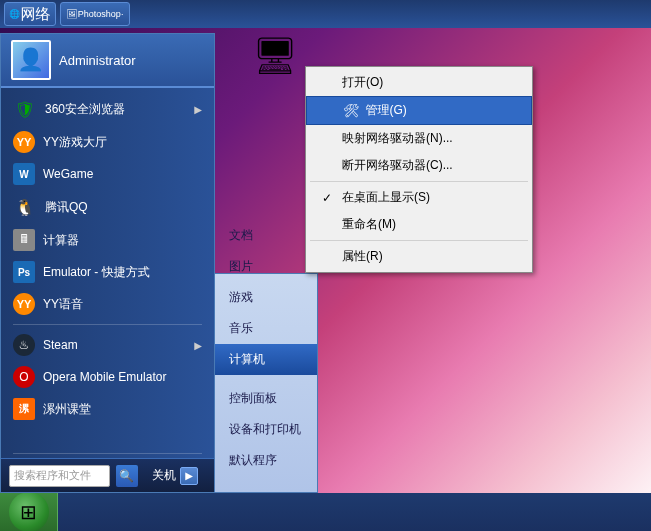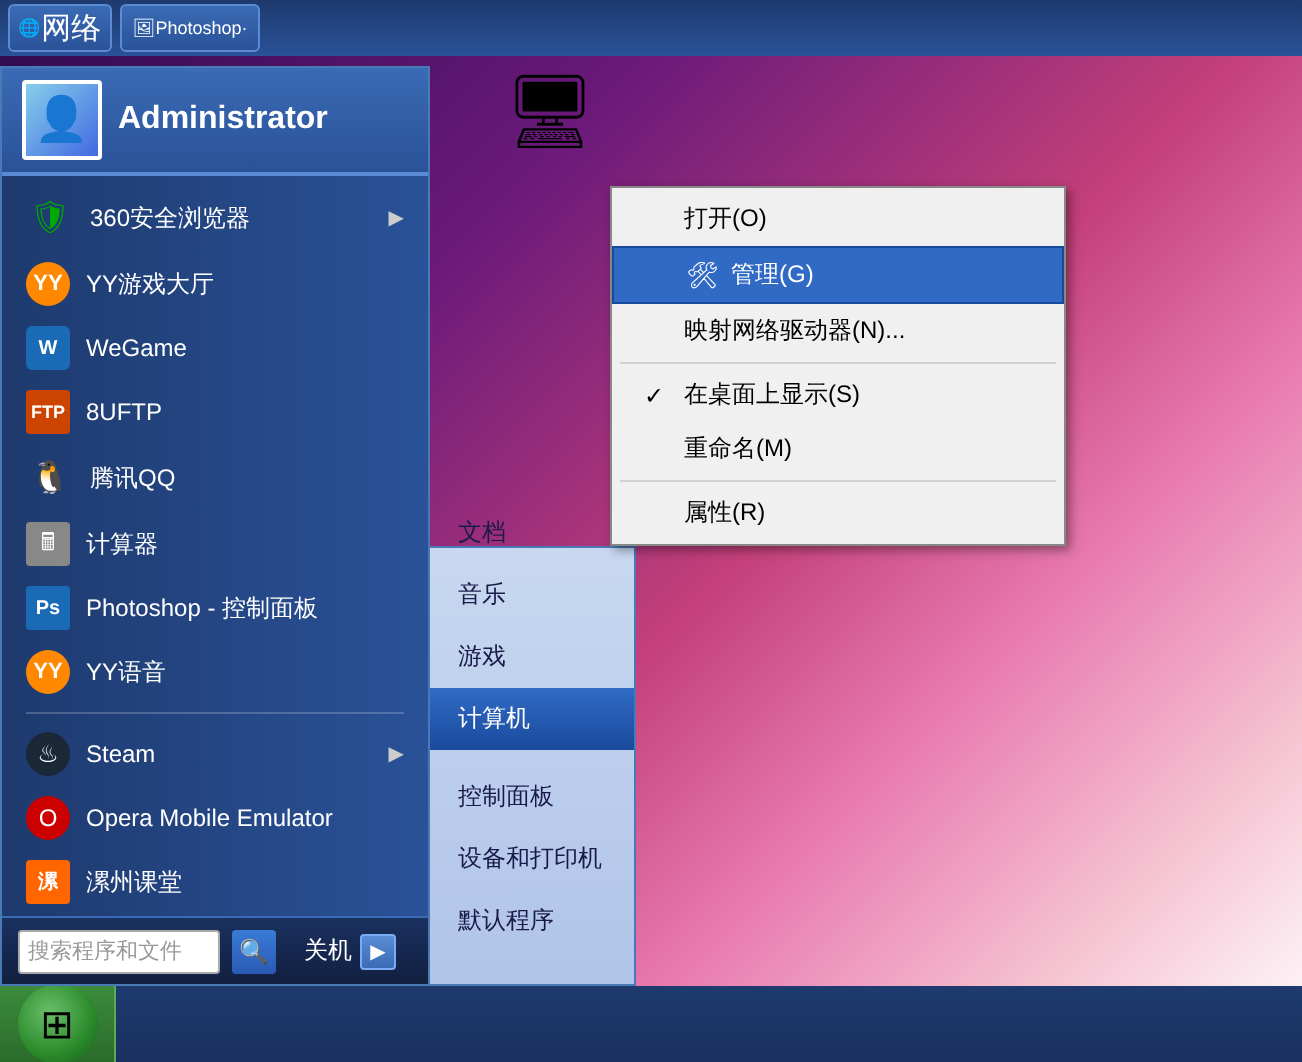--- a/index.html
+++ b/index.html
@@ -114,22 +114,22 @@
       background: linear-gradient(135deg, #87ceeb, #4169e1);
       border: 2px solid #fff;
       border-radius: 2px;
       display: flex;
       align-items: center;
       justify-content: center;
     }
 
     .user-name {
       color: #fff;
-      font-size: 16px;
-      font-weight: bold;
+      font-size: 13px;
+      font-weight: normal;
     }
 
     .start-menu-body {
       flex: 1;
       display: flex;
       flex-direction: column;
       overflow: hidden;
     }
 
     .menu-items-left {
@@ -373,38 +373,34 @@
       <div class="menu-item">
         <div class="menu-item-icon icon-yy" style="background:#ff8800;border-radius:50%;width:22px;height:22px;display:flex;align-items:center;justify-content:center;font-size:11px;color:#fff;font-weight:bold;">YY</div>
         <span>YY游戏大厅</span>
       </div>
 
       <div class="menu-item">
         <div class="menu-item-icon" style="background:#1a6ab5;border-radius:3px;width:22px;height:22px;display:flex;align-items:center;justify-content:center;font-size:10px;color:#fff;font-weight:bold;">W</div>
         <span>WeGame</span>
       </div>
 
-      <div class="menu-item">
-        <div class="menu-item-icon" style="background:#cc4400;border-radius:2px;width:22px;height:22px;display:flex;align-items:center;justify-content:center;font-size:9px;color:#fff;font-weight:bold;">FTP</div>
-        <span>8UFTP</span>
-      </div>
 
       <div class="menu-item">
         <div class="menu-item-icon icon-qq">🐧</div>
         <span>腾讯QQ</span>
       </div>
 
       <div class="menu-item">
         <div class="menu-item-icon" style="background:#888;border-radius:2px;width:22px;height:22px;display:flex;align-items:center;justify-content:center;font-size:12px;color:#fff;">🖩</div>
         <span>计算器</span>
       </div>
 
       <div class="menu-item">
         <div class="menu-item-icon" style="background:#1a6ab5;border-radius:2px;width:22px;height:22px;display:flex;align-items:center;justify-content:center;font-size:10px;color:#fff;font-weight:bold;">Ps</div>
-        <span>Photoshop - 控制面板</span>
+        <span>Emulator - 快捷方式</span>
       </div>
 
       <div class="menu-item">
         <div class="menu-item-icon" style="background:#ff8800;border-radius:50%;width:22px;height:22px;display:flex;align-items:center;justify-content:center;font-size:11px;color:#fff;font-weight:bold;">YY</div>
         <span>YY语音</span>
       </div>
 
       <div class="menu-separator"></div>
 
       <div class="menu-item">
@@ -444,22 +440,23 @@
       <div class="shutdown-btn">
         <span>关机</span>
         <div class="shutdown-arrow">▶</div>
       </div>
     </div>
   </div>
 </div>
 
 <div class="start-menu-right">
   <div class="right-menu-item">文档</div>
+  <div class="right-menu-item">图片</div>
+  <div class="right-menu-item">游戏</div>
   <div class="right-menu-item">音乐</div>
-  <div class="right-menu-item">游戏</div>
   <div class="right-menu-item active-selection">计算机</div>
   <div class="right-menu-separator"></div>
   <div class="right-menu-item">控制面板</div>
   <div class="right-menu-item">设备和打印机</div>
   <div class="right-menu-item">默认程序</div>
   <div class="right-menu-separator"></div>
 
 </div>
 
 <div class="context-menu">
@@ -469,20 +466,24 @@
   </div>
   <div class="context-item highlighted">
     <span class="context-check"></span>
     <span style="font-size:13px;">🛠</span>
     <span>管理(G)</span>
   </div>
   <div class="context-item">
     <span class="context-check"></span>
     <span>映射网络驱动器(N)...</span>
   </div>
+  <div class="context-item">
+    <span class="context-check"></span>
+    <span>断开网络驱动器(C)...</span>
+  </div>
   <div class="context-separator"></div>
   <div class="context-item">
     <span class="context-check">✓</span>
     <span>在桌面上显示(S)</span>
   </div>
   <div class="context-item">
     <span class="context-check"></span>
     <span>重命名(M)</span>
   </div>
   <div class="context-separator"></div>

